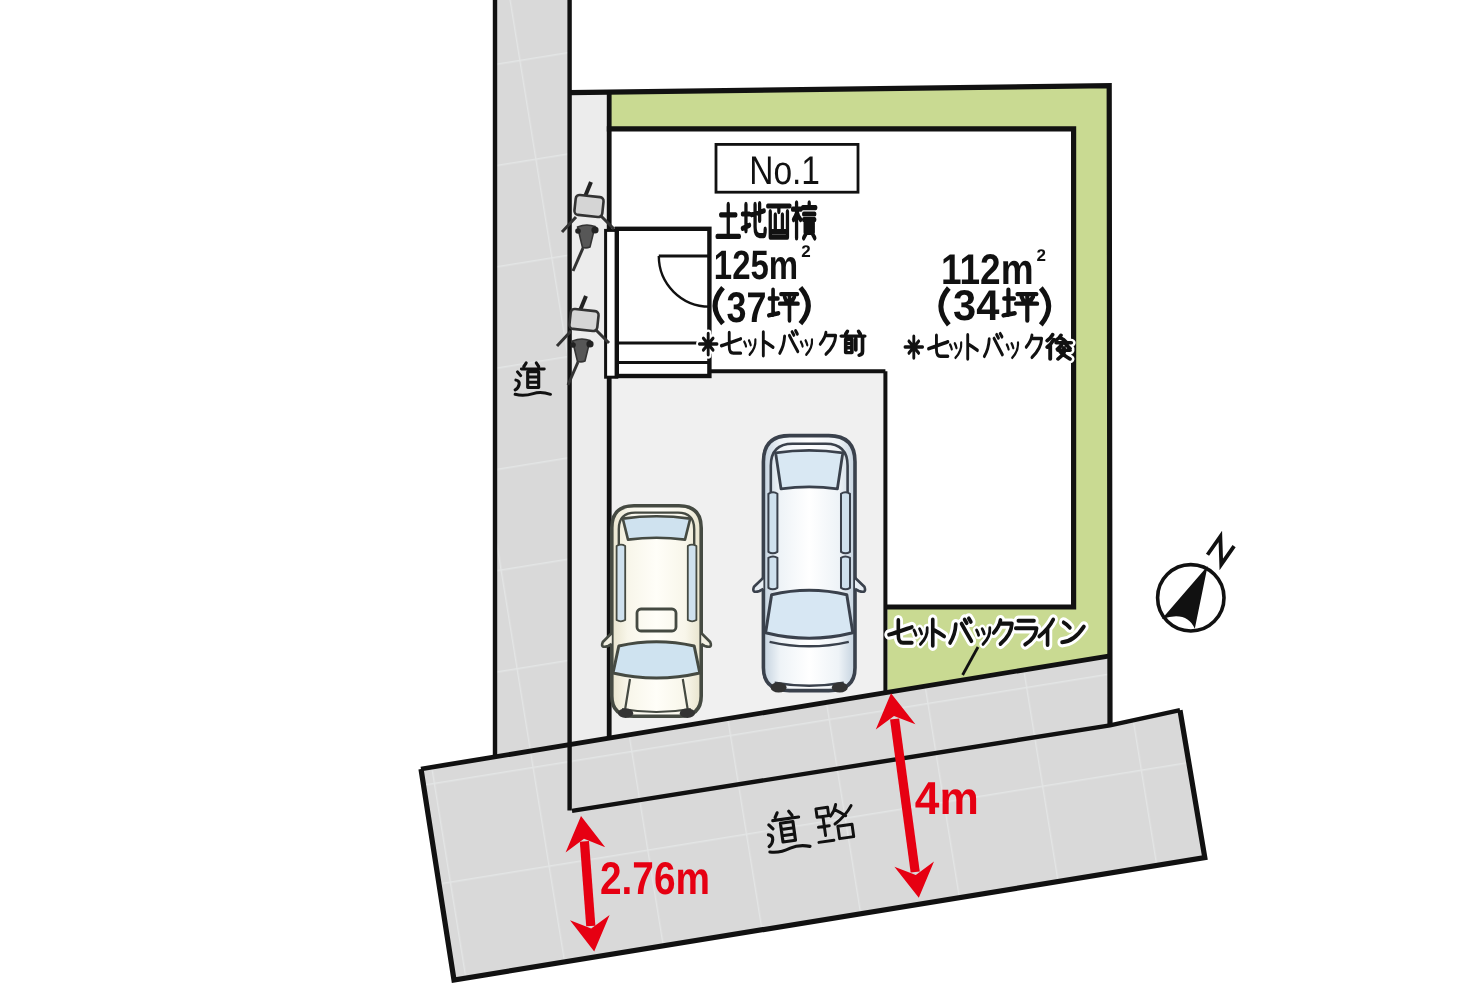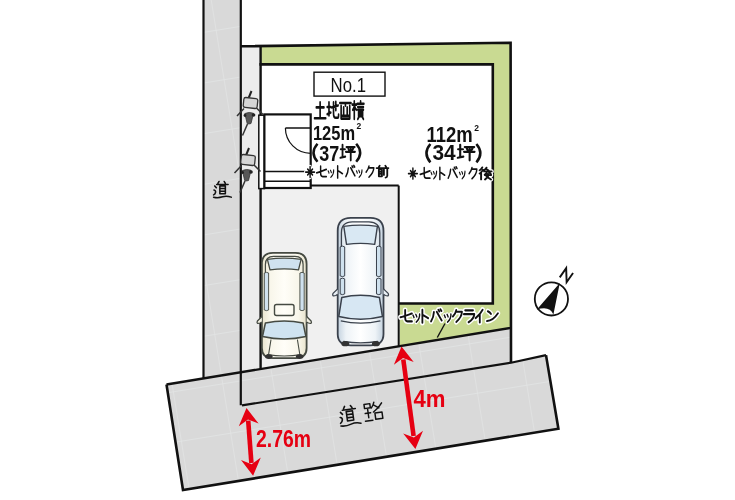--- a/index.html
+++ b/index.html
@@ -1,17 +1,17 @@
 <!DOCTYPE html>
 <html><head>
 <meta charset="utf-8">
 <style>
 html,body{margin:0;padding:0;background:#fff;}
 #stage{position:relative;width:648px;height:500px;overflow:hidden;background:#fff;
- font-family:"Liberation Sans",sans-serif;}
+ font-family:"Liberation Sans",sans-serif;margin-left:44px;}
 svg{position:absolute;left:0;top:0;}
 </style>
 </head>
 <body>
 <div id="stage">
 <svg width="735" height="500" viewBox="0 0 735 500">
 <defs>
   <pattern id="grid" width="50" height="50" patternUnits="userSpaceOnUse" patternTransform="rotate(-9.2) translate(8,14)">
     <rect width="50" height="50" fill="#d9d9d9"></rect>
     <path d="M0 0 H50 M0 0 V50" stroke="#e3e5e5" stroke-width="1.4" fill="none"></path>

